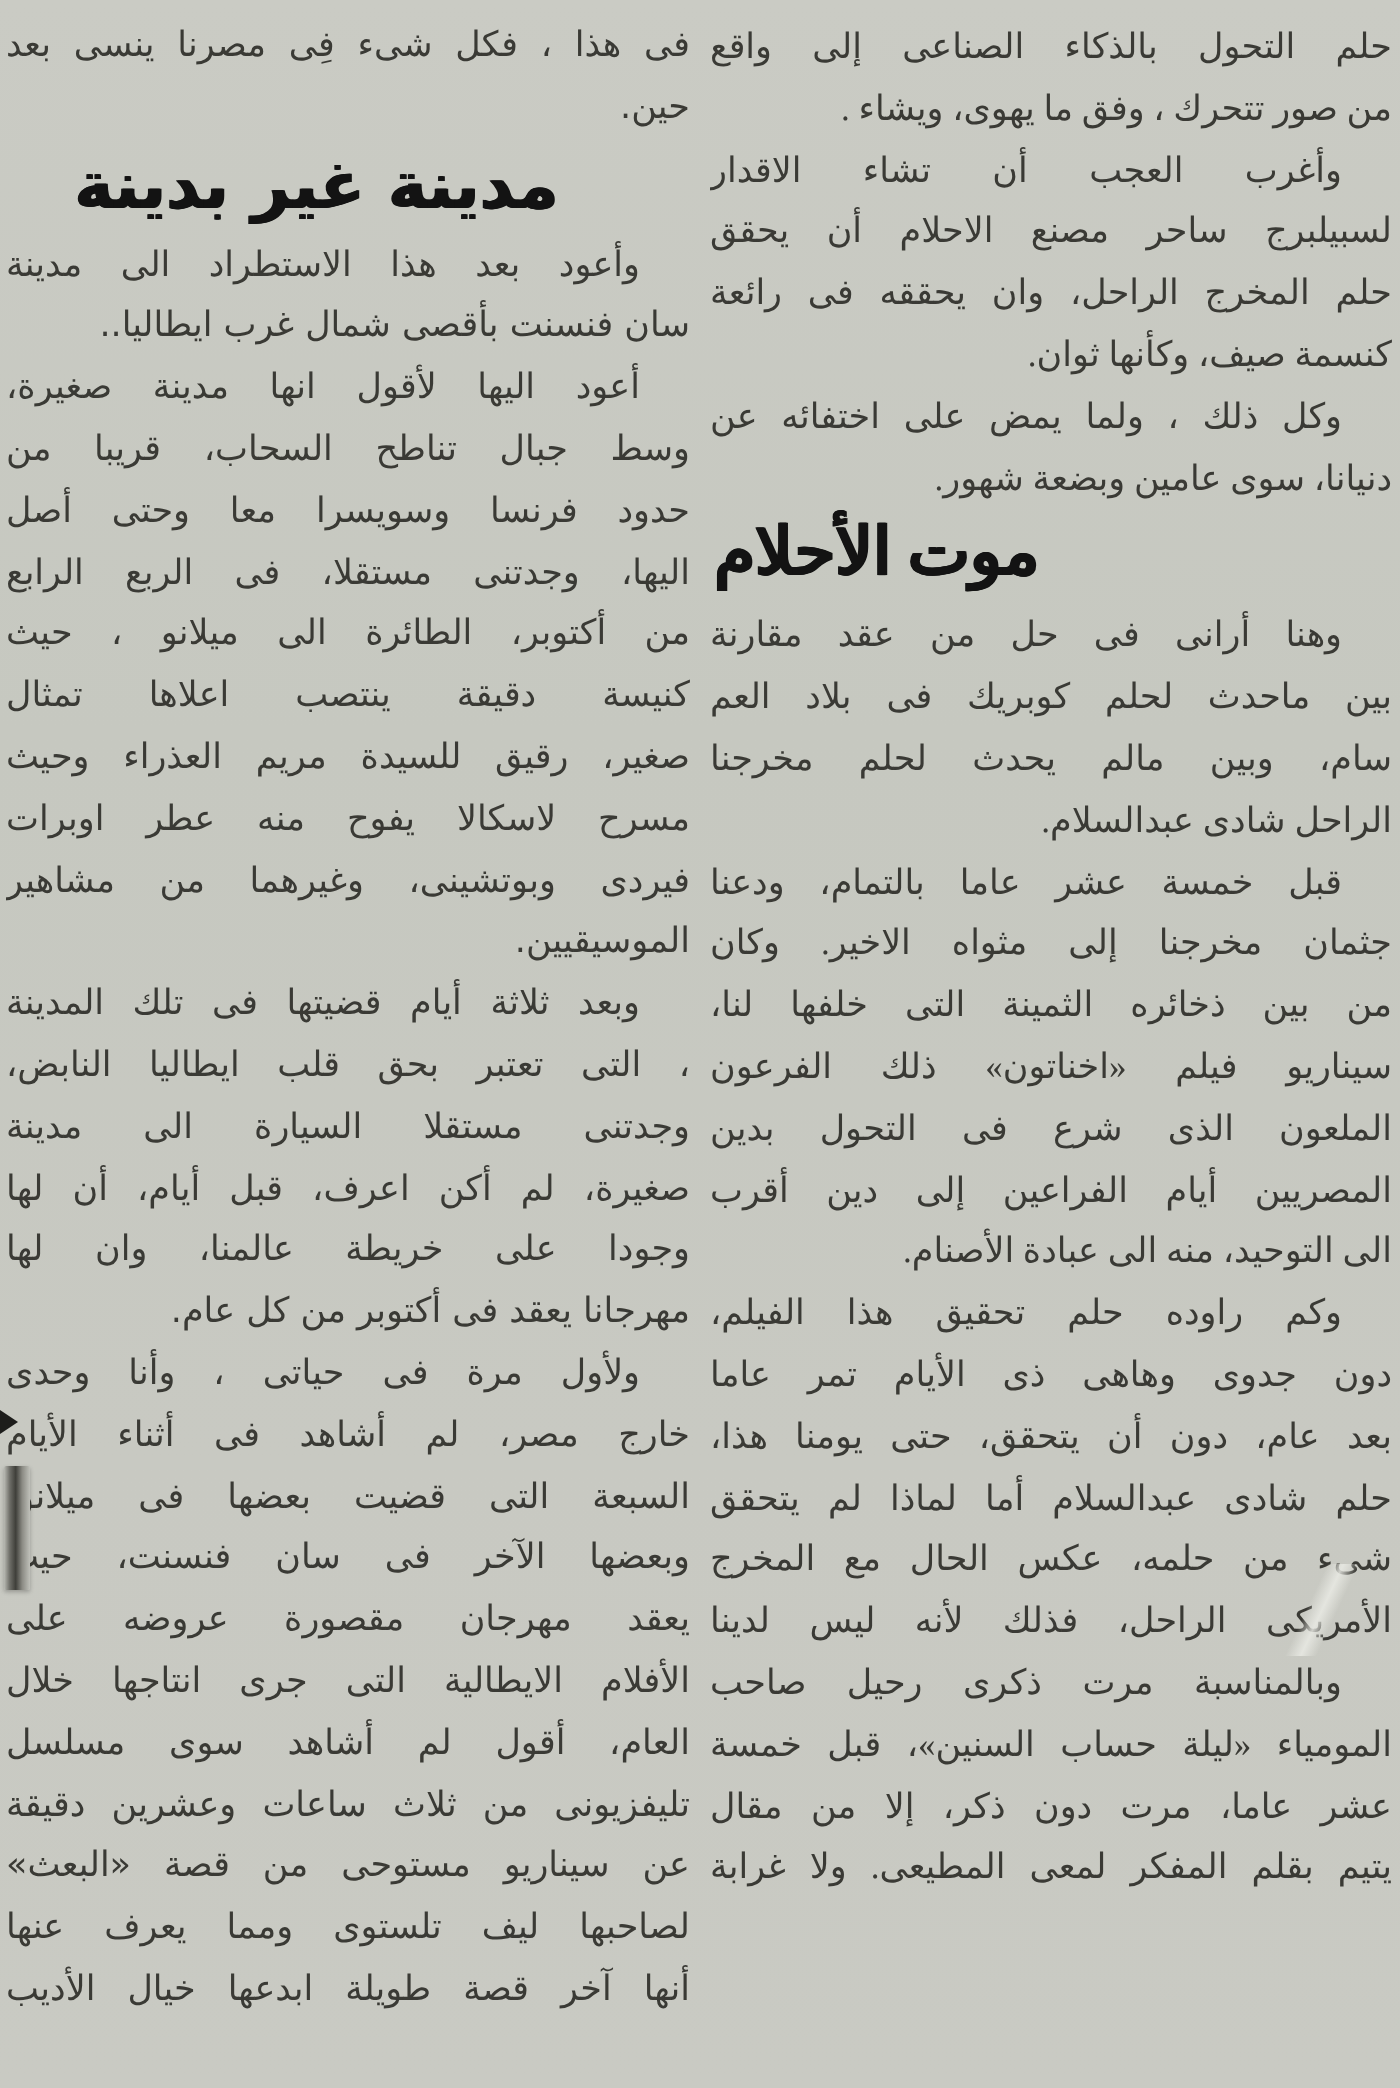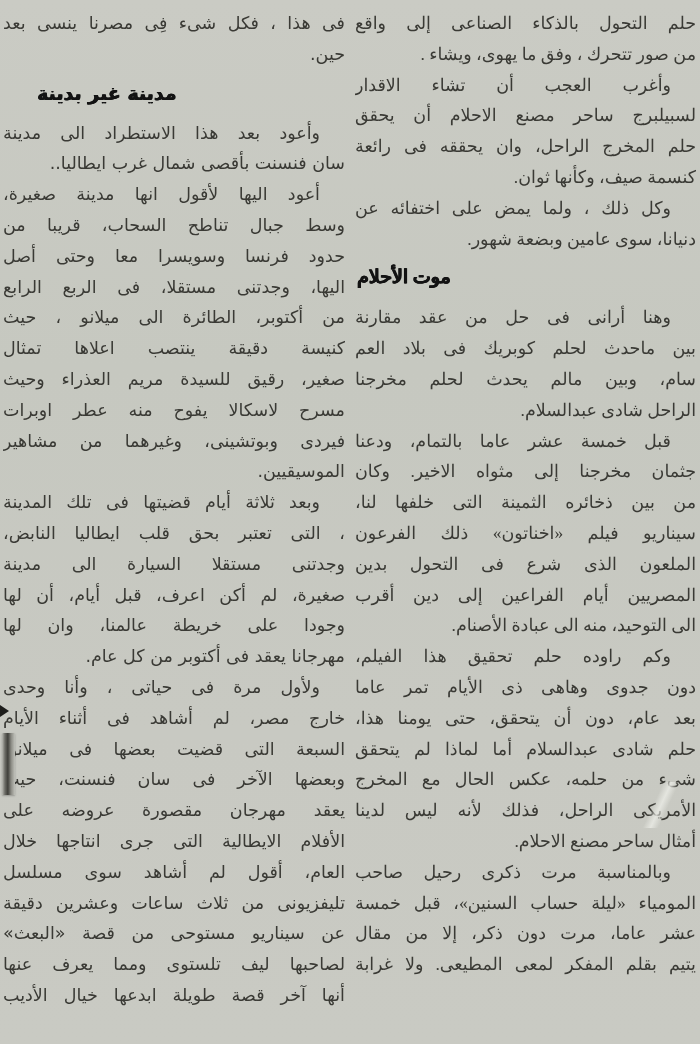--- a/index.html
+++ b/index.html
@@ -29,21 +29,21 @@
   .line{
     text-align:justify;
     text-align-last:justify;
     overflow:hidden;
   }
   .line.indent{padding-right:25px;}
   .line.last{text-align-last:right;}
   .h{
     font-weight:bold;
     color:#131313;
-    font-size:19px;
+    font-size:33px;
     line-height:44px;
     height:44px;
     margin:1px 0 3px 0;
     text-shadow:0.6px 0 0 currentColor,-0.3px 0 0 currentColor;
   }
   .h.align-left{text-align:left;padding-left:2px;}
   .h.align-left-inset{text-align:left;padding-left:34px;}
   
   .margin-arrow{
     position:absolute;left:0;top:705px;
@@ -100,21 +100,20 @@
         <div class="line">المصريين أيام الفراعين إلى دين أقرب</div>
         <div class="line last">الى التوحيد، منه الى عبادة الأصنام.</div>
       </div>
       <div class="para">
         <div class="line indent">وكم راوده حلم تحقيق هذا الفيلم،</div>
         <div class="line">دون جدوى وهاهى ذى الأيام تمر عاما</div>
         <div class="line">بعد عام، دون أن يتحقق، حتى يومنا هذا،</div>
         <div class="line">حلم شادى عبدالسلام أما لماذا لم يتحقق</div>
         <div class="line">شىء من حلمه، عكس الحال مع المخرج</div>
         <div class="line">الأمريكى الراحل، فذلك لأنه ليس لدينا</div>
-        <div class="line last">أمثال ساحر مصنع الاحلام.</div>
       </div>
       <div class="para">
         <div class="line indent">وبالمناسبة مرت ذكرى رحيل صاحب</div>
         <div class="line">المومياء «ليلة حساب السنين»، قبل خمسة</div>
         <div class="line">عشر عاما، مرت دون ذكر، إلا من مقال</div>
         <div class="line">يتيم بقلم المفكر لمعى المطيعى. ولا غرابة</div>
       </div>
     </div>
   <div class="col col-second">
       <div class="para">

